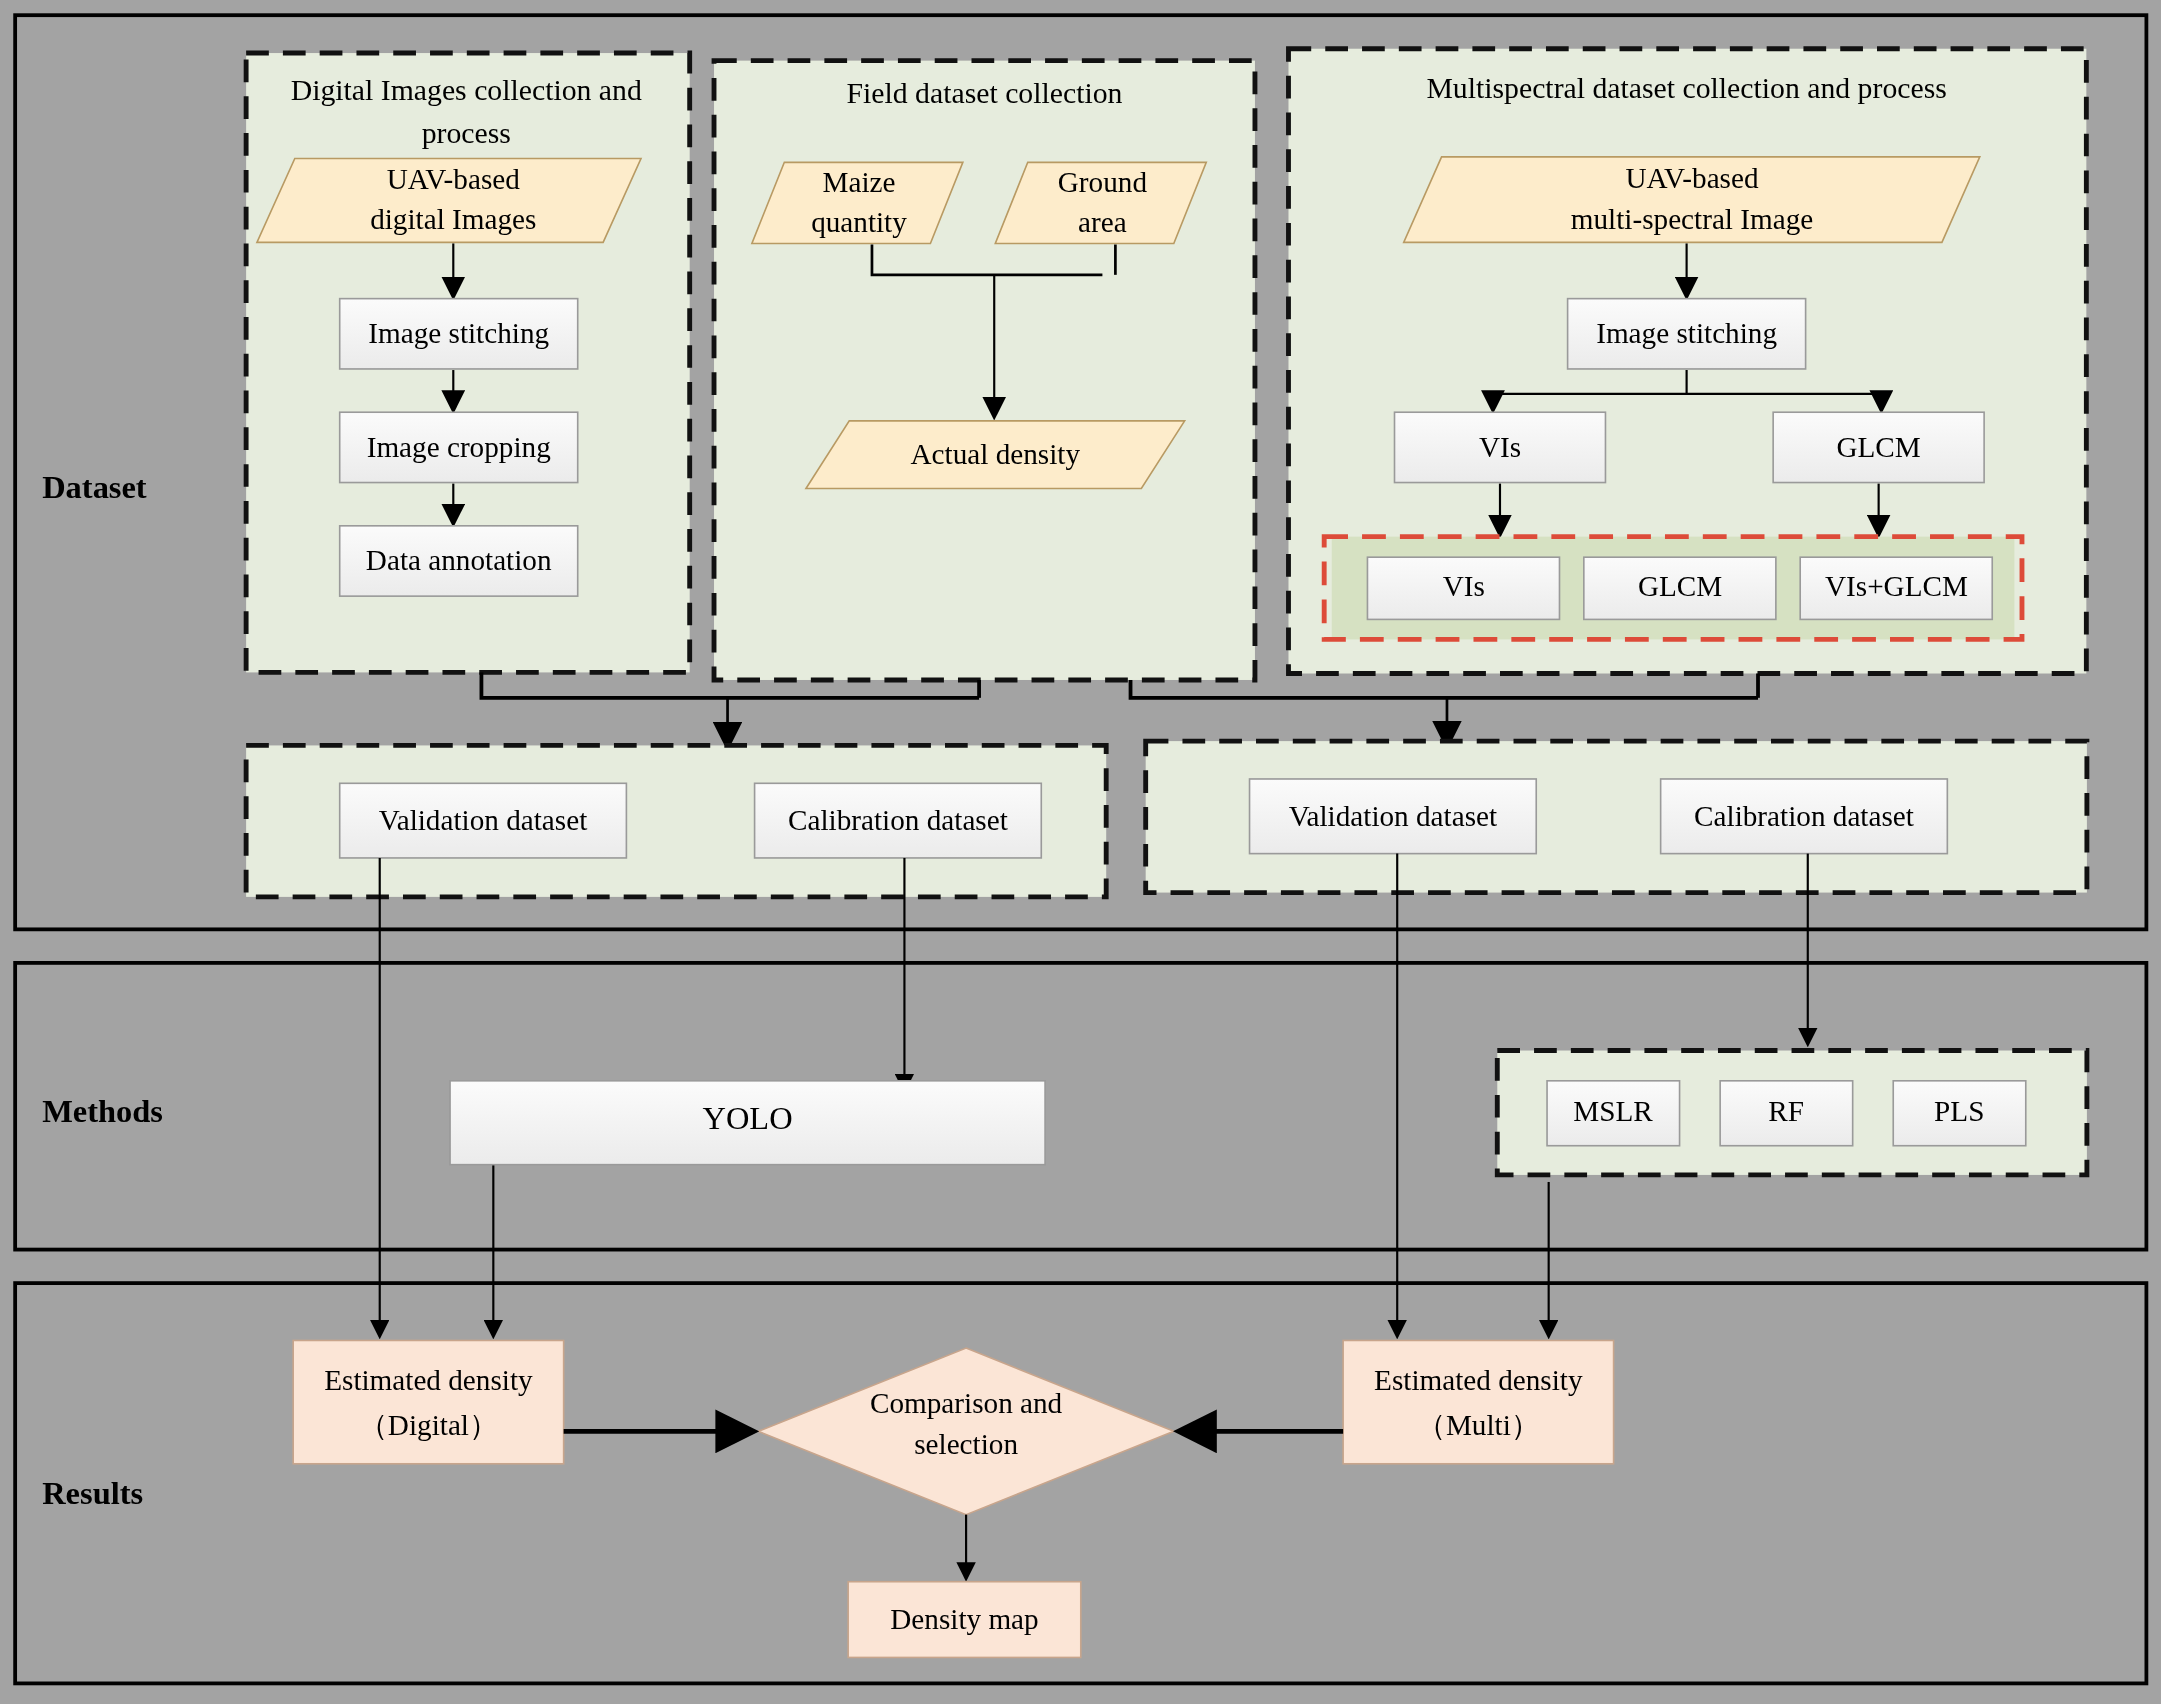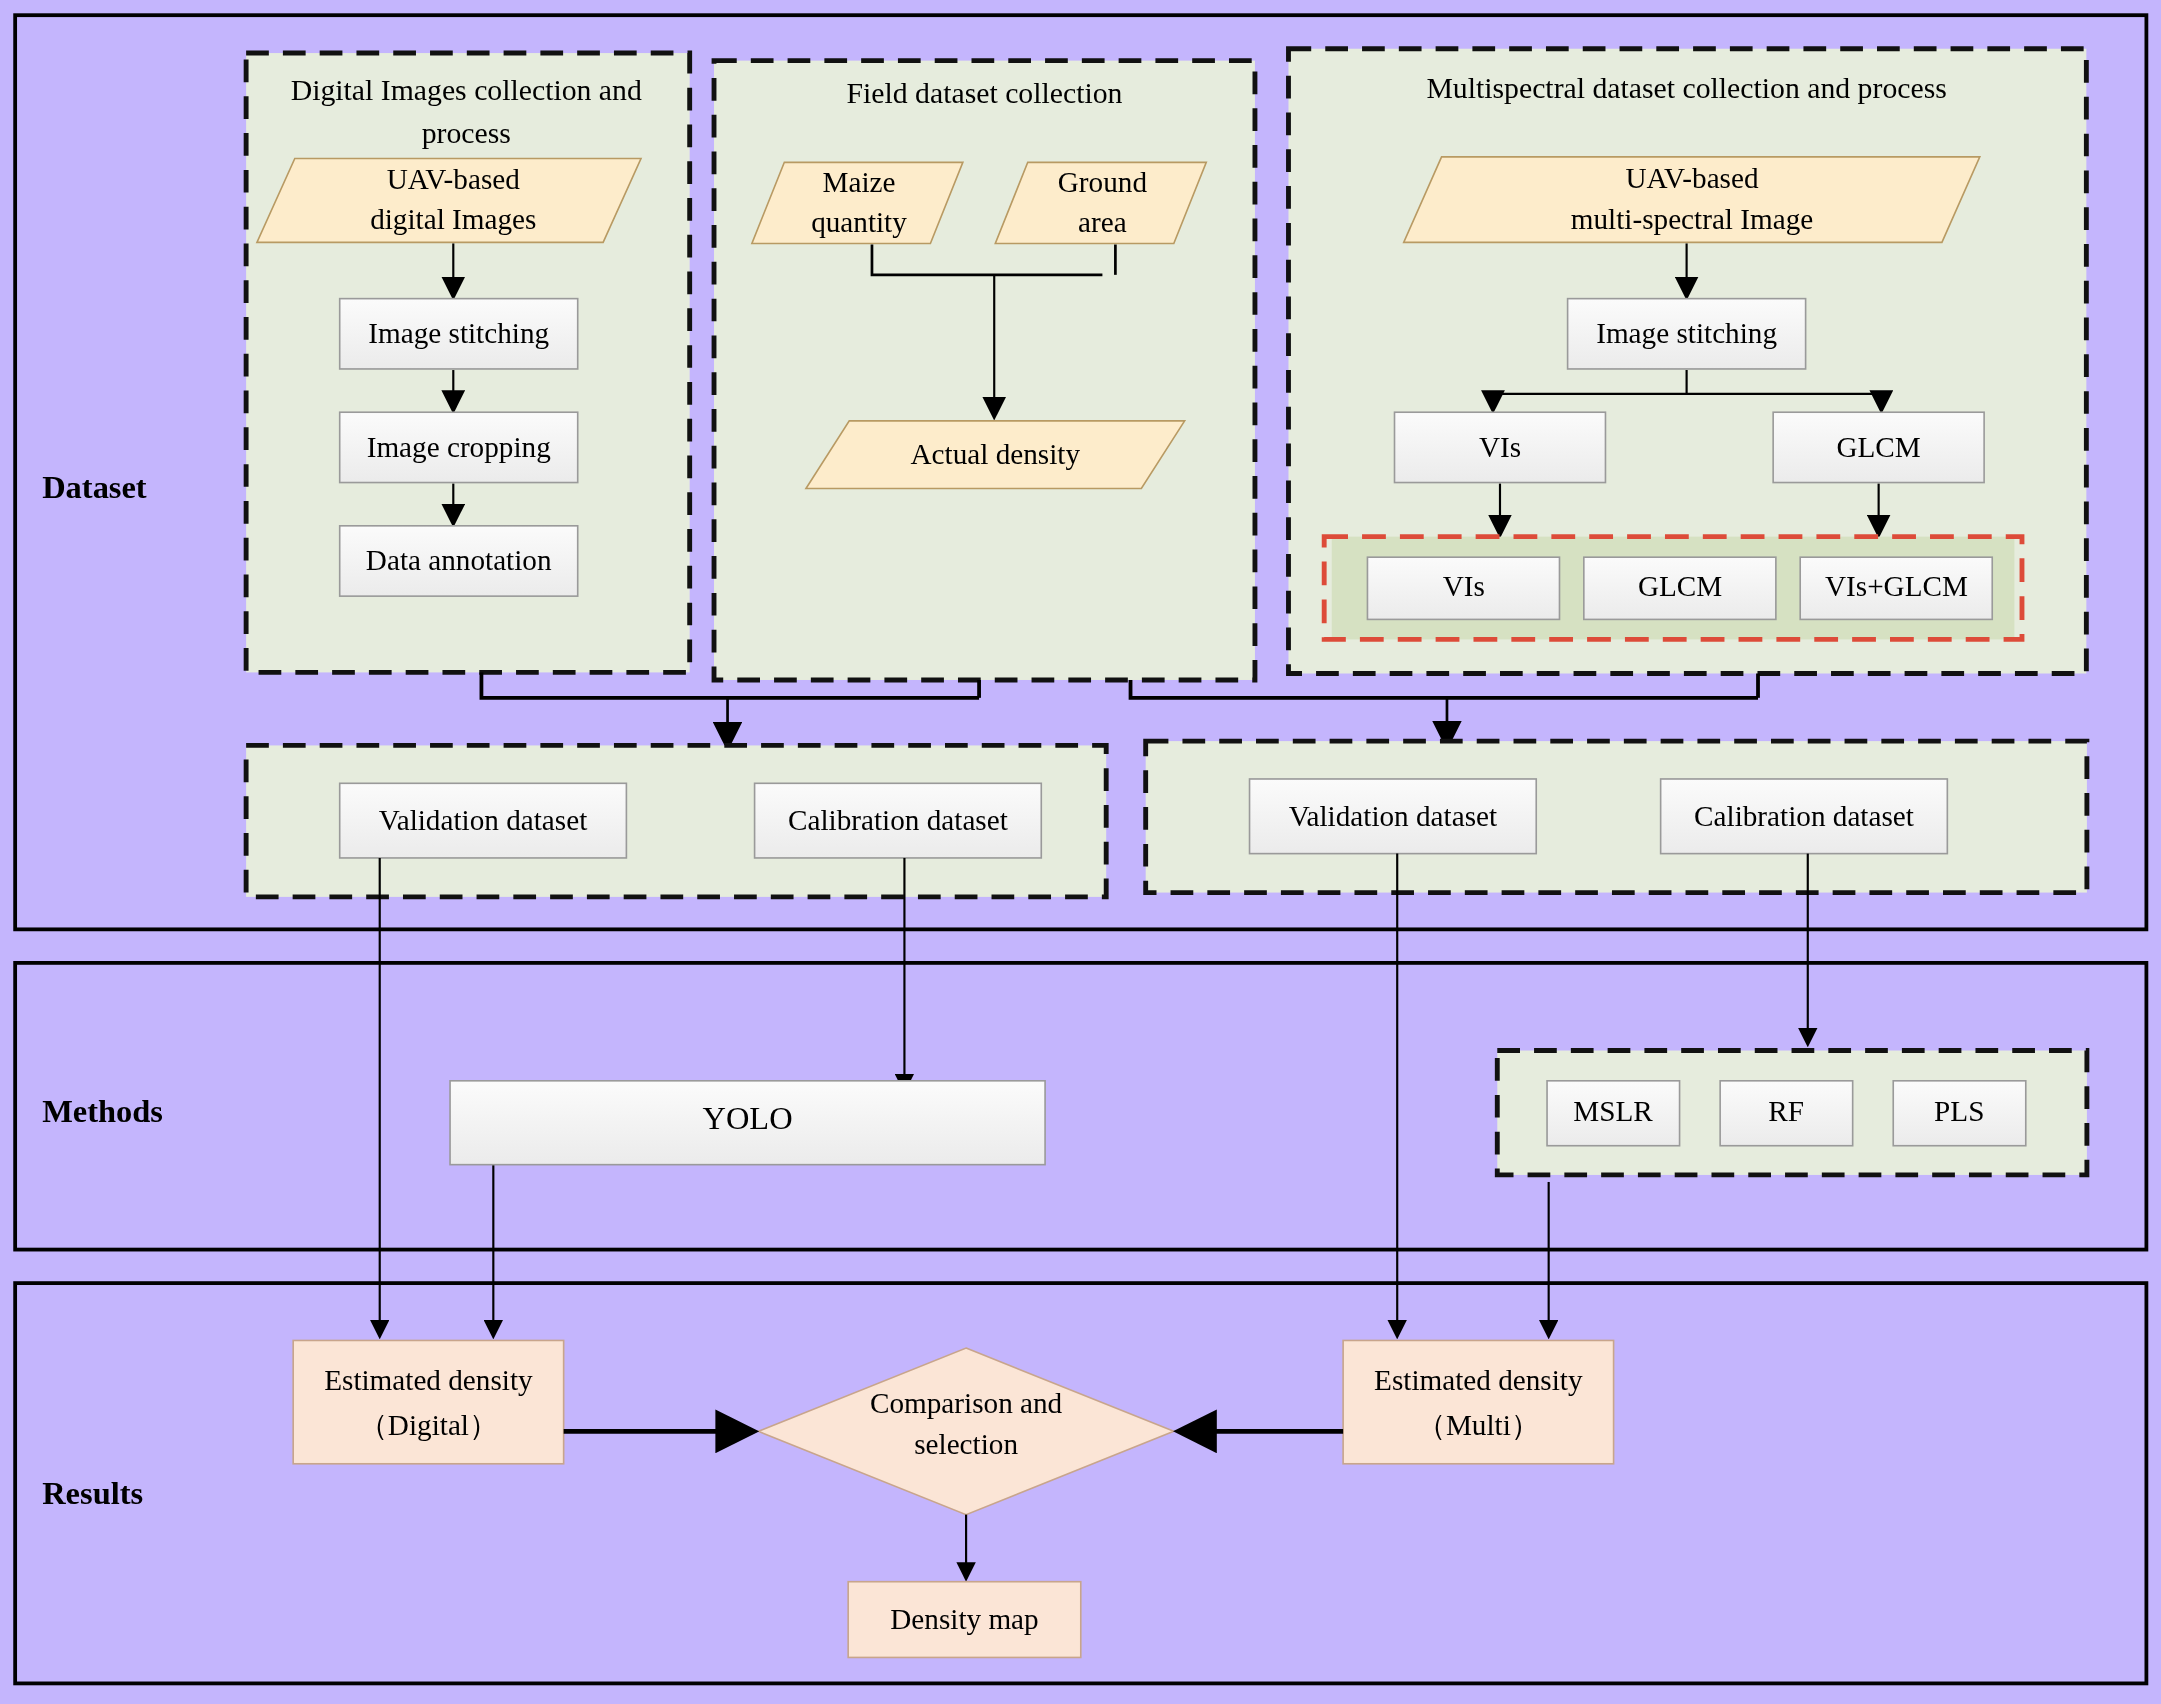--- a/index.html
+++ b/index.html
@@ -1,17 +1,17 @@
 <!DOCTYPE html>
 <html style="font-size:8.7px"><head>
 <meta charset="utf-8">
 <style>
   html,body{margin:0;padding:0;background:#ffffff;}
   body{width:2161px;height:1704px;font-family:"Liberation Serif",serif;}
-  #stage{position:relative;width:2161px;height:1704px;overflow:hidden;background:#c4b5fd;}
+  #stage{position:relative;width:2161px;height:1704px;overflow:hidden;background:#a3a3a3;}
   svg{position:absolute;left:0;top:0;width:2161px;height:1704px;}
   .lbl{font-family:"Liberation Serif",serif;fill:#000;}
 </style>
 </head>
 <body>
 
 <div id="stage">
 <svg viewBox="0 0 3995 3150" xmlns="http://www.w3.org/2000/svg">
   <defs>
     <marker id="arr" viewBox="0 0 12 12" refX="10" refY="6" markerWidth="11" markerHeight="11" orient="auto-start-reverse">

